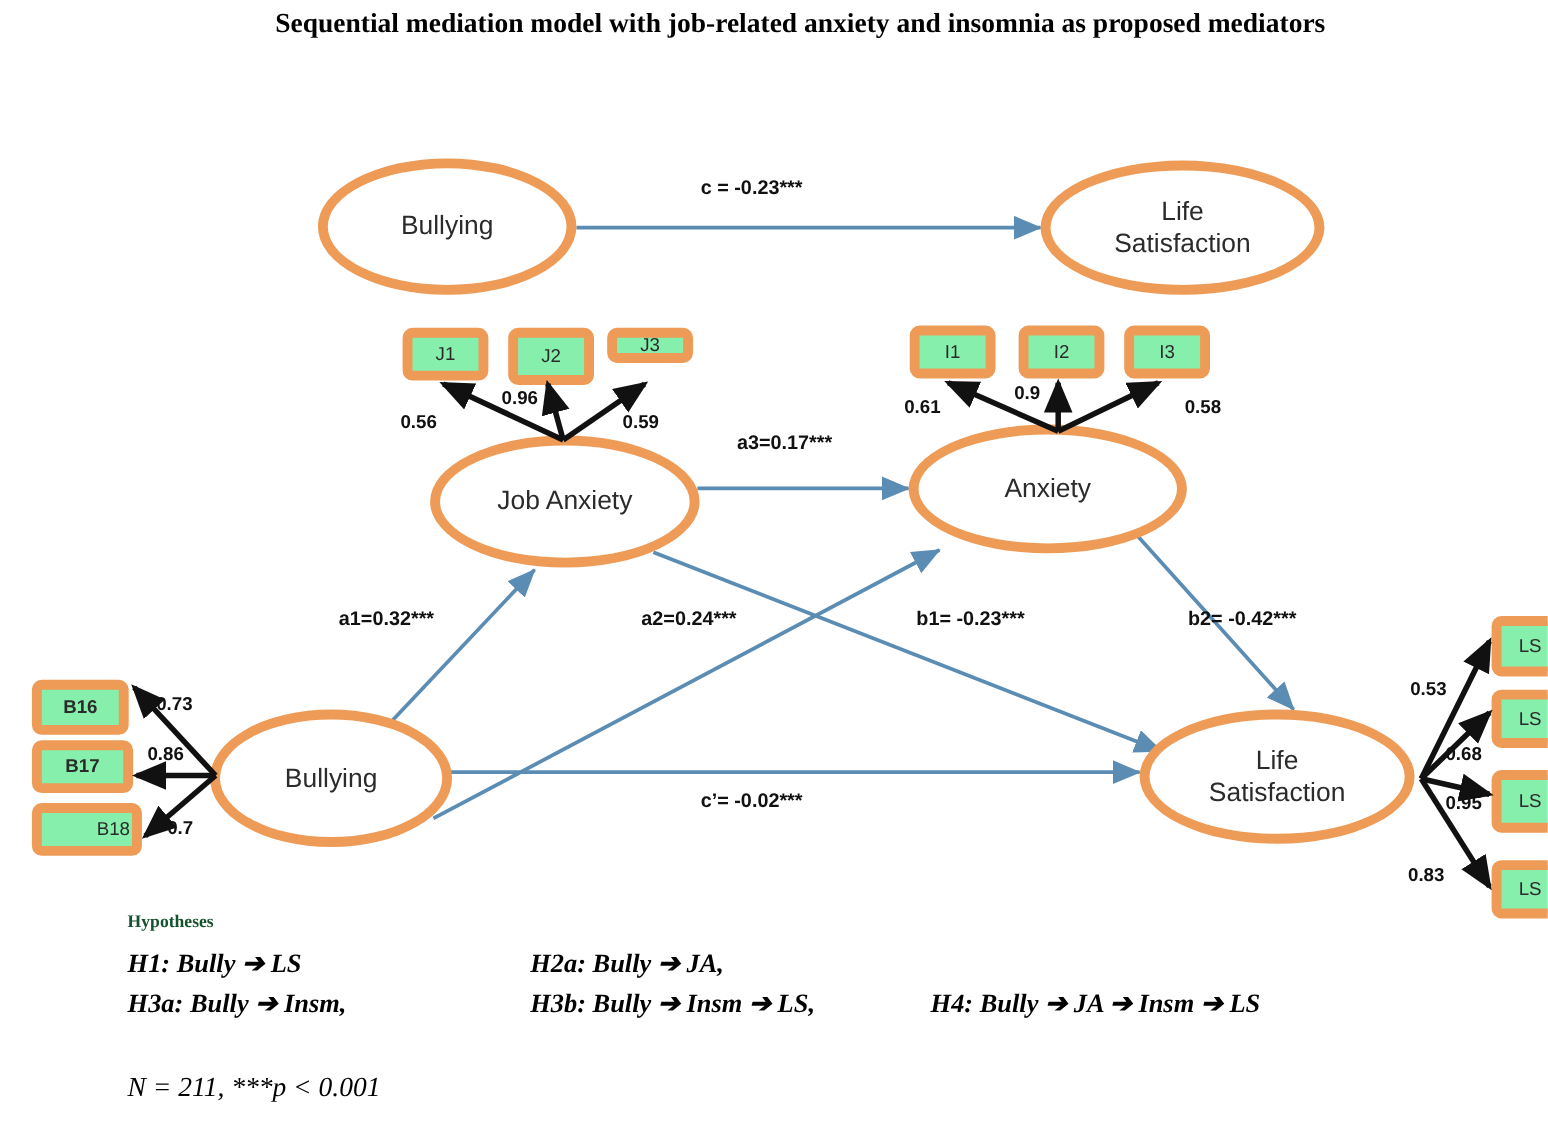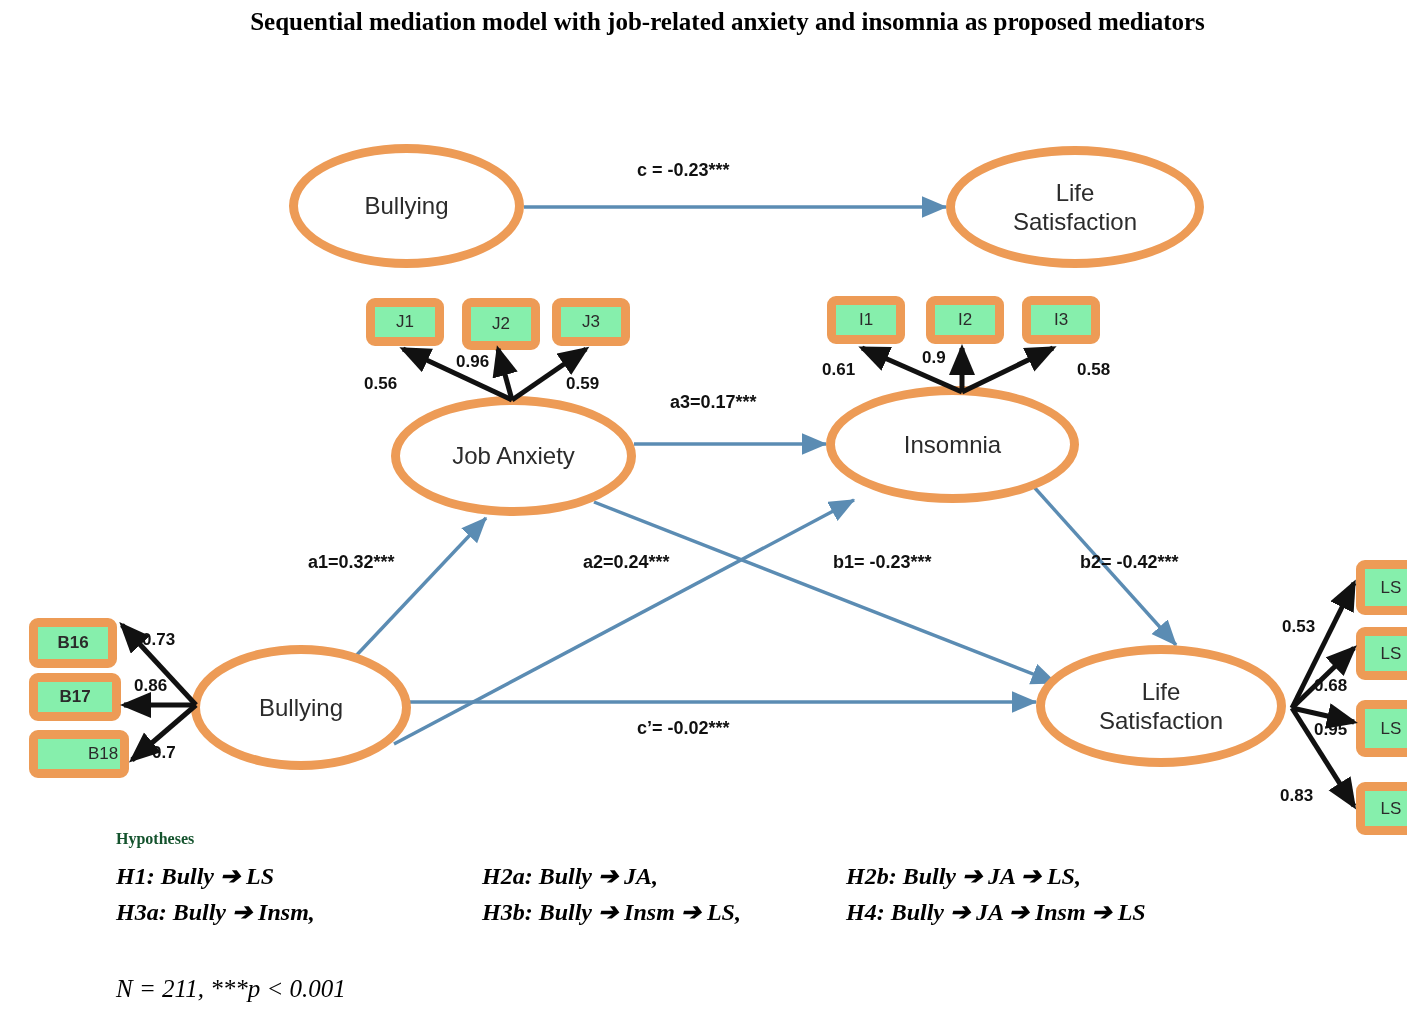--- a/index.html
+++ b/index.html
@@ -154,41 +154,41 @@
       <span>Life</span><br>
       <span>Satisfaction</span>
     </span>
   </div>
 
   <div class="node-ellipse" style="left:367px; top:396px; width:245px; height:120px;">
     <span>Job Anxiety</span>
   </div>
 
   <div class="node-ellipse" style="left:802px; top:386px; width:253px; height:117px;">
-    <span>Insomnia</span>
+    <span>Anxiety</span>
   </div>
 
   <div class="node-ellipse" style="left:167px; top:645px; width:220px; height:125px;">
     <span>Bullying</span>
   </div>
 
   <div class="node-ellipse" style="left:1012px; top:645px; width:250px; height:122px;">
     <span>
       <span>Life</span><br>
       <span>Satisfaction</span>
     </span>
   </div>
 
   <div class="ind-box" style="left:342px; top:298px; width:78px; height:48px;">
     <span>J1</span>
   </div>
   <div class="ind-box" style="left:438px; top:298px; width:78px; height:52px;">
     <span>J2</span>
   </div>
-  <div class="ind-box" style="left:528px; top:298px; width:78px; height:48px;">
+  <div class="ind-box" style="left:528px; top:298px; width:78px; height:32px;">
     <span>J3</span>
   </div>
 
   <div class="ind-box" style="left:803px; top:296px; width:78px; height:48px;">
     <span>I1</span>
   </div>
   <div class="ind-box" style="left:902px; top:296px; width:78px; height:48px;">
     <span>I2</span>
   </div>
   <div class="ind-box" style="left:998px; top:296px; width:78px; height:48px;">
@@ -260,21 +260,20 @@
   <div class="lbl path" style="left:284px; top:552px;">a1=0.32***</div>
   <div class="lbl path" style="left:559px; top:552px;">a2=0.24***</div>
   <div class="lbl path" style="left:809px; top:552px;">b1= -0.23***</div>
   <div class="lbl path" style="left:1056px; top:552px;">b2= -0.42***</div>
   <div class="lbl path" style="left:613px; top:718px;">c’= -0.02***</div>
 
   <div class="hyp-head" style="left:92px; top:830px;">Hypotheses</div>
 
   <div class="hyp-item" style="left:92px; top:862px;">H1: Bully ➔ LS</div>
   <div class="hyp-item" style="left:458px; top:862px;">H2a: Bully ➔ JA,</div>
-  <div class="hyp-item" style="left:822px; top:862px;">H2b: Bully ➔ JA ➔ LS,</div>
 
   <div class="hyp-item" style="left:92px; top:898px;">H3a: Bully ➔ Insm,</div>
   <div class="hyp-item" style="left:458px; top:898px;">H3b: Bully ➔ Insm ➔ LS,</div>
   <div class="hyp-item" style="left:822px; top:898px;">H4: Bully ➔ JA ➔ Insm ➔ LS</div>
 
   <div class="note" style="left:92px; top:975px;">N = 211,  ***p &lt; 0.001</div>
 
 </div>
 
 </body></html>

